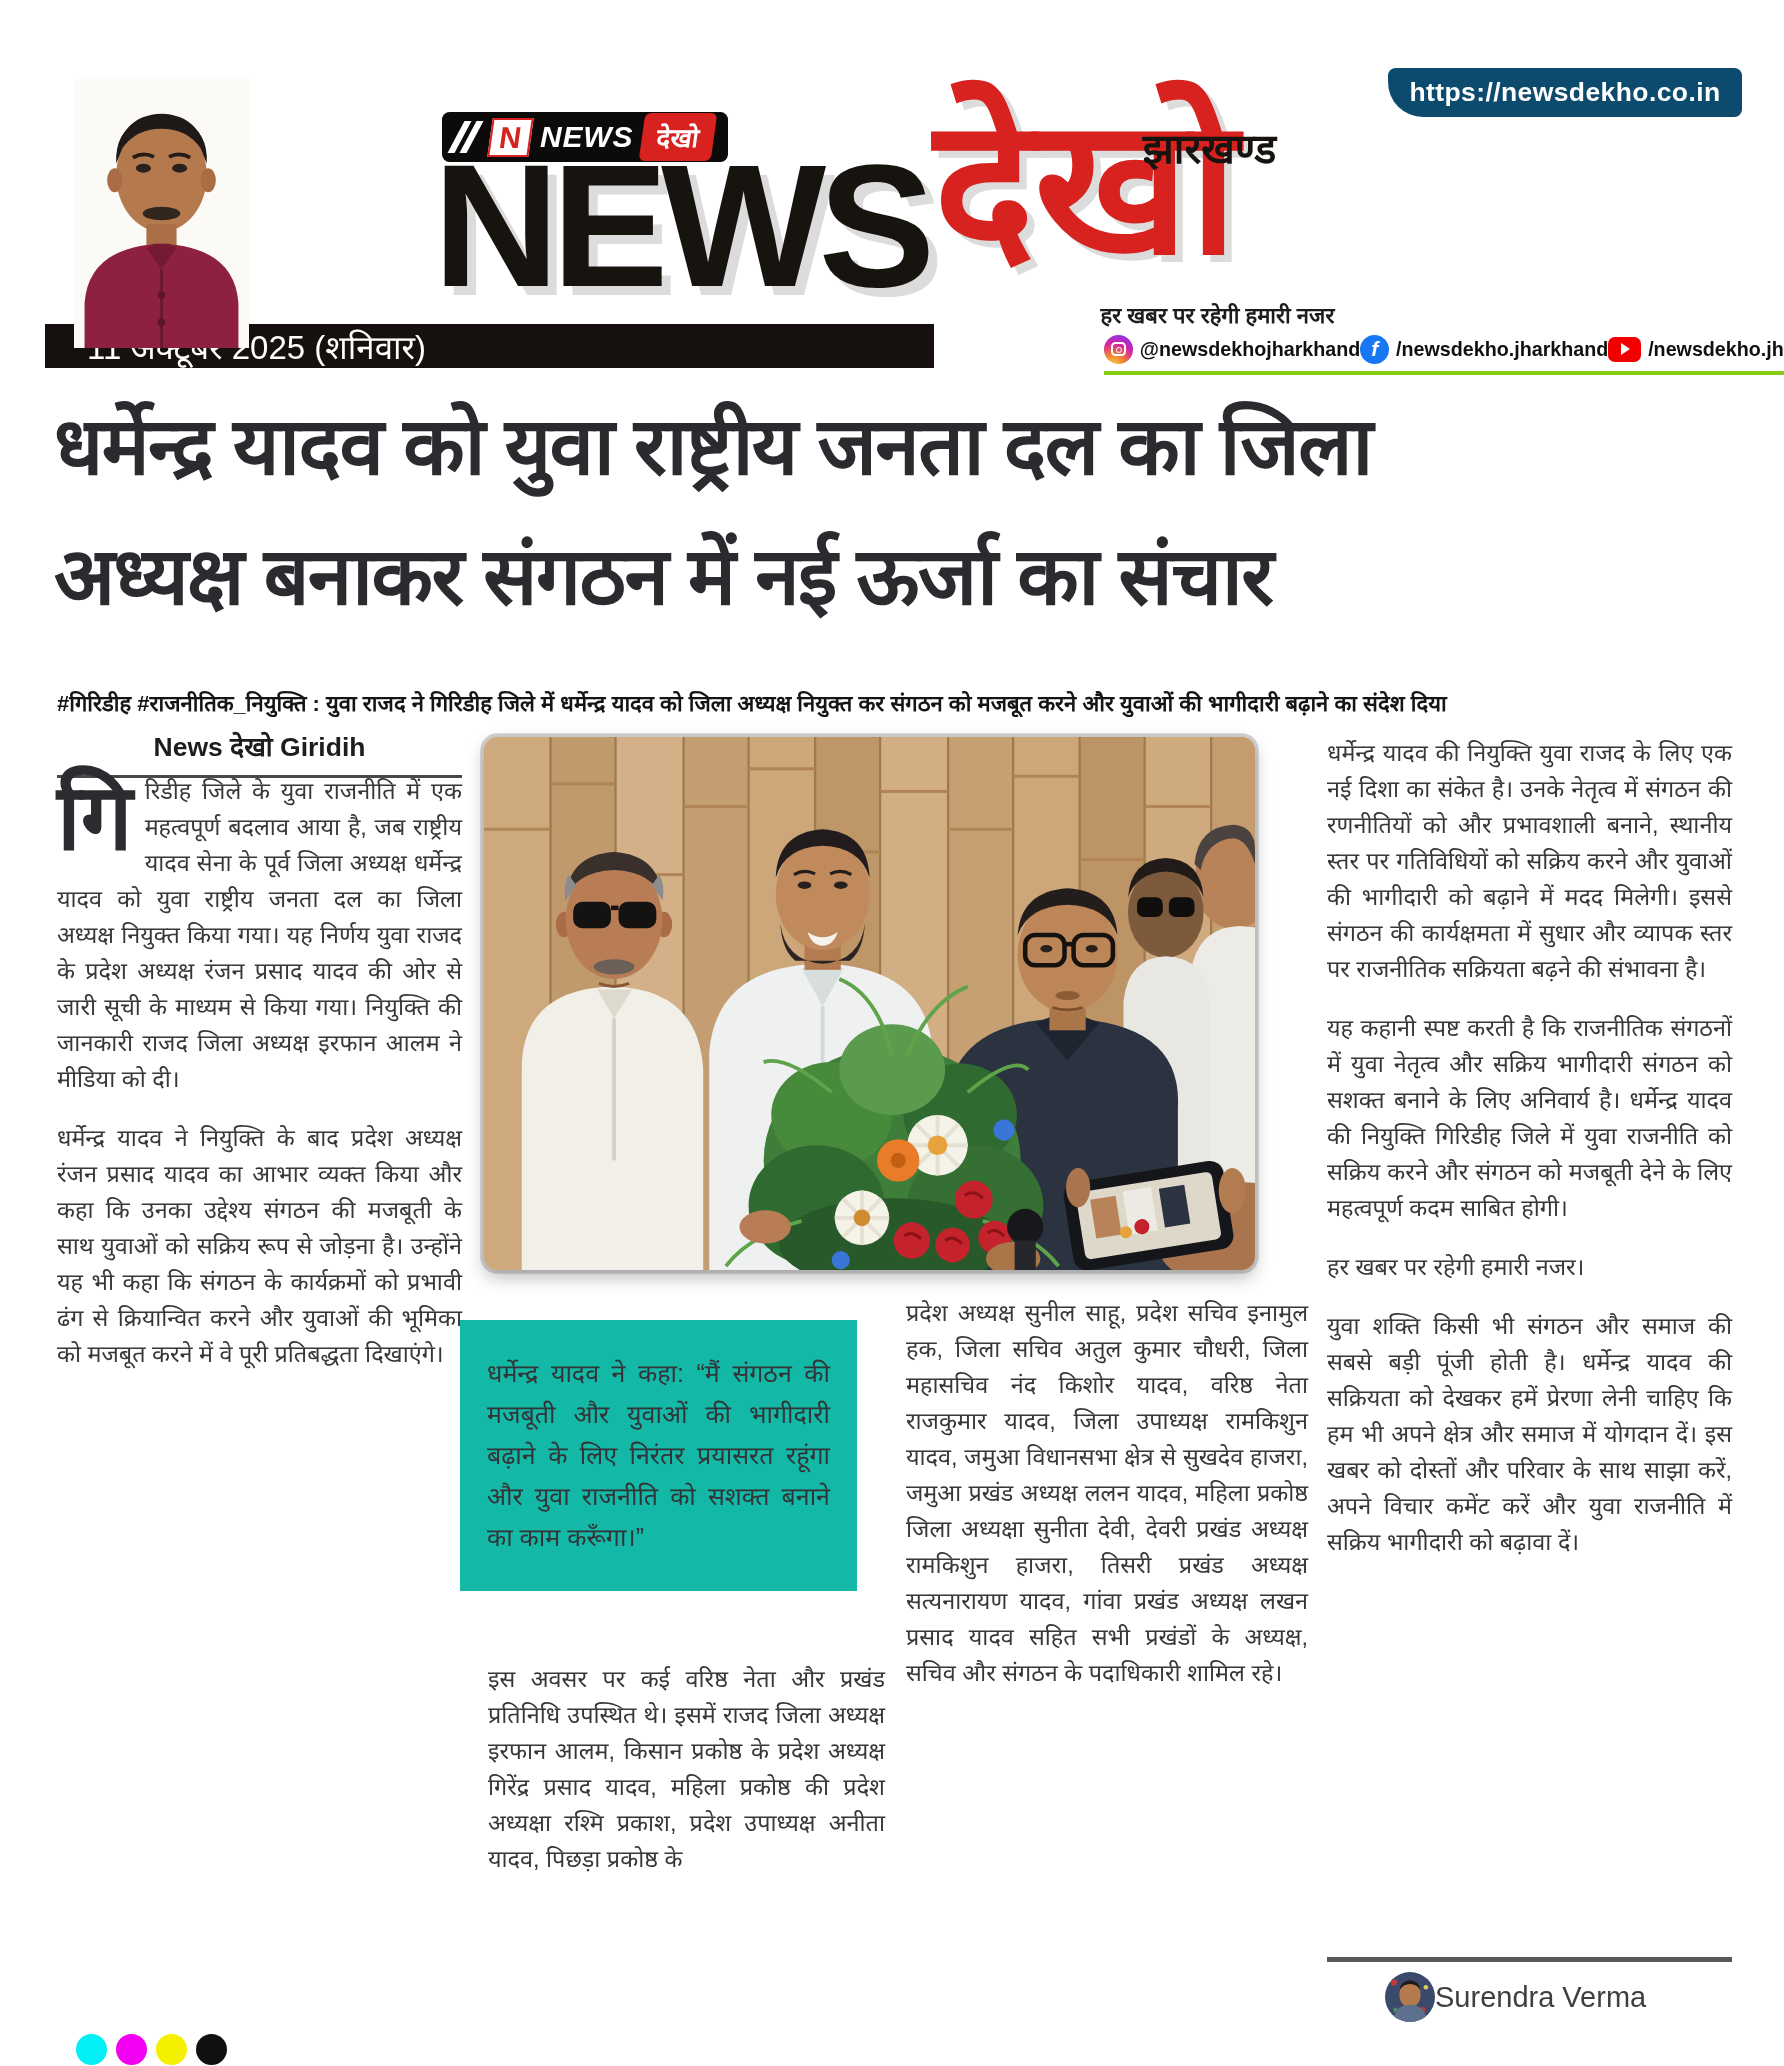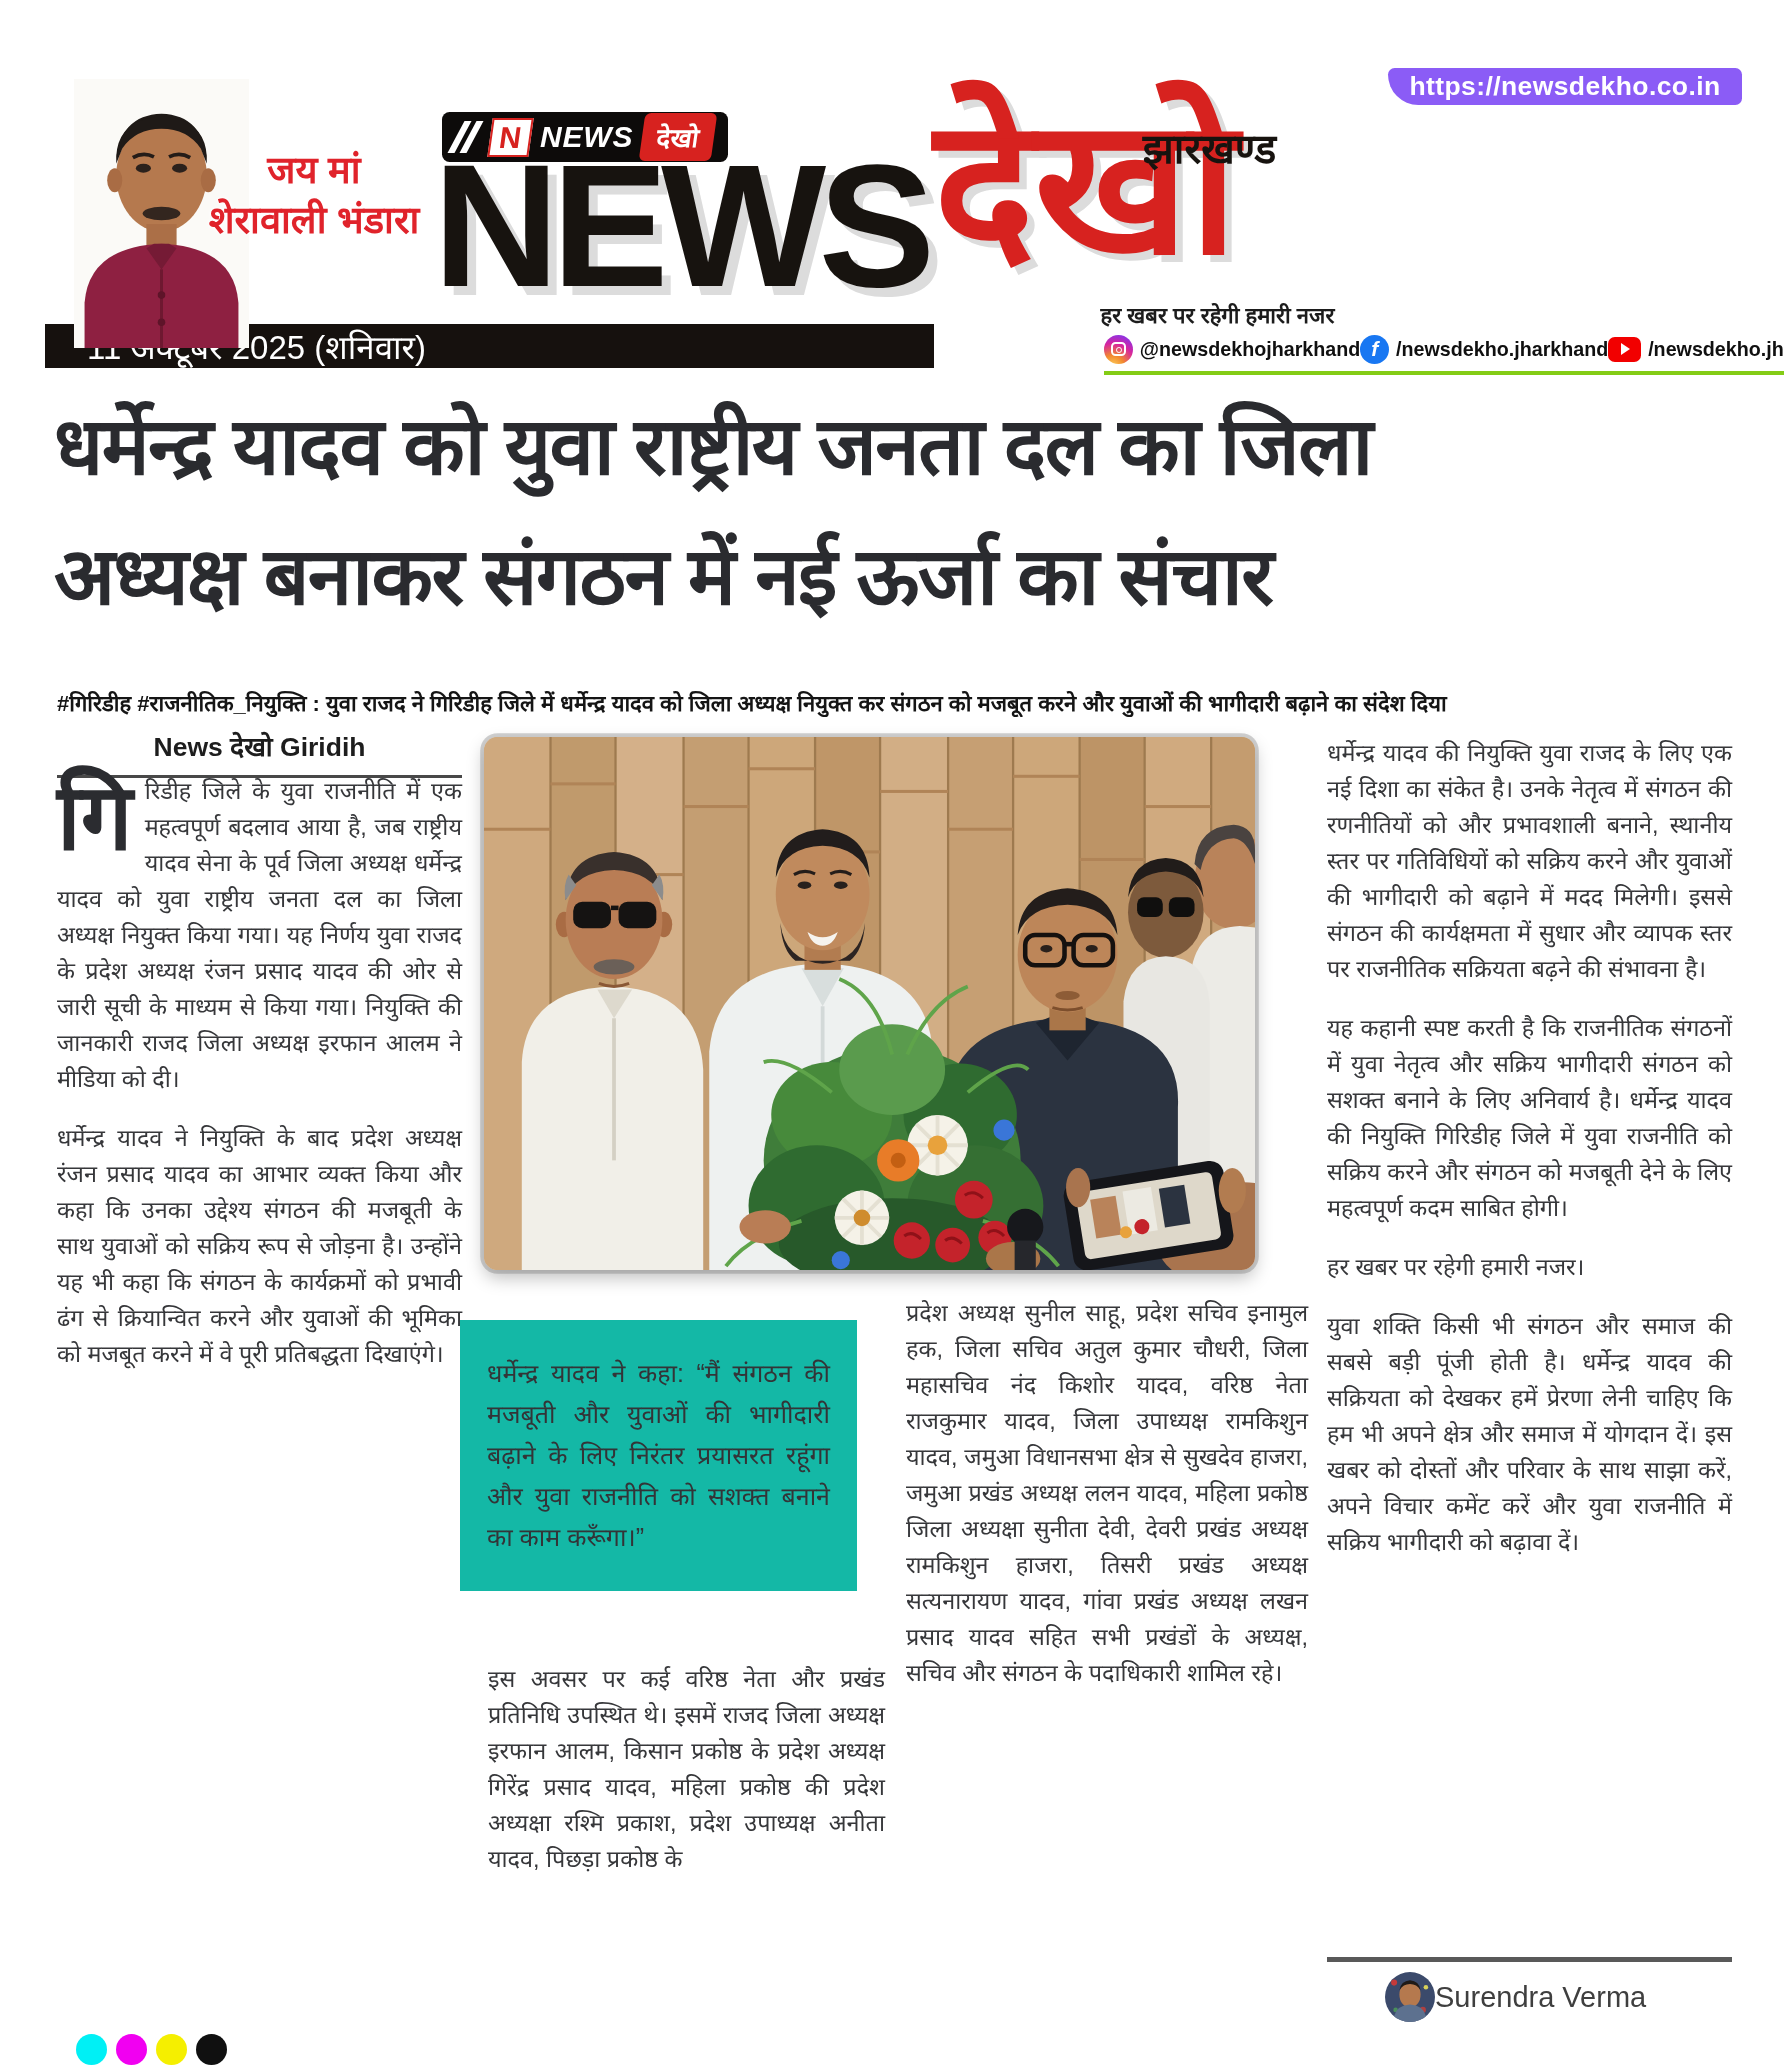--- a/index.html
+++ b/index.html
@@ -1,22 +1,22 @@
 <!DOCTYPE html>
 <html style="font-size:12px"><head>
 <meta charset="utf-8">
 <style>
   * { margin:0; padding:0; box-sizing:border-box; }
   html,body { width:1785px; }
   body { font-family:"Liberation Sans","DejaVu Sans",sans-serif; background:#ffffff; }
   .page { position:relative; width:1785px; height:2066px; background:#fff; overflow:hidden; }
 
   
-  .url-badge { position:absolute; left:1388px; top:68px; width:354px; height:37px;
-    background:#8b5cf6; color:#fff; font-weight:bold; font-size:26.5px;
+  .url-badge { position:absolute; left:1388px; top:68px; width:354px; height:49px;
+    background:#0c4a6e; color:#fff; font-weight:bold; font-size:26.5px;
     display:flex; align-items:center; justify-content:center;
     border-radius:7.6px 7.6px 7.6px 35px; letter-spacing:0.4px; }
   .profile-photo { position:absolute; left:74px; top:79px; width:175px; height:269px; z-index:3; }
   .profile-photo svg { width:100%; height:100%; display:block; }
   .blessing { position:absolute; left:189px; top:145px; width:250px; text-align:center; z-index:4;
     color:#e0232b; font-weight:800; font-size:38px; line-height:50px;
     text-shadow:0 0 3.8px #fff,0 0 3.8px #fff,0 0 6px #fff; }
   .logo-badge { position:absolute; left:442px; top:112px; height:50px; z-index:2;
     background:#0d0b0a; border-radius:7.6px; display:flex; align-items:center; padding:0 13.6px; gap:9px; }
   .slash { display:inline-flex; }
@@ -104,24 +104,20 @@
       <path d="M100 196 Q116 204 132 196" stroke="#8a5836" stroke-width="4" fill="none"></path>
       <rect x="96" y="192" width="40" height="42" fill="#ab6f47"></rect>
       <path d="M14 356 L14 296 Q20 222 116 218 Q212 222 218 296 L218 356 Z" fill="#8e2041"></path>
       <path d="M96 224 L116 252 L136 224 L126 218 L106 218 Z" fill="#751a35"></path>
       <path d="M116 252 L116 356" stroke="#6e1830" stroke-width="4"></path>
       <circle cx="116" cy="286" r="5" fill="#5e1429"></circle>
       <circle cx="116" cy="322" r="5" fill="#5e1429"></circle>
     </svg>
   </div>
 
-  <div class="blessing">
-    <div>जय मां</div>
-    <div>शेरावाली भंडारा</div>
-  </div>
 
   <div class="logo-badge">
     <span class="slash">
         <i></i>
         <i></i>
       </span>
     <span class="badge-n">N</span>
     <span class="badge-news">NEWS</span>
     <span class="badge-dekho">देखो</span>
   </div>

